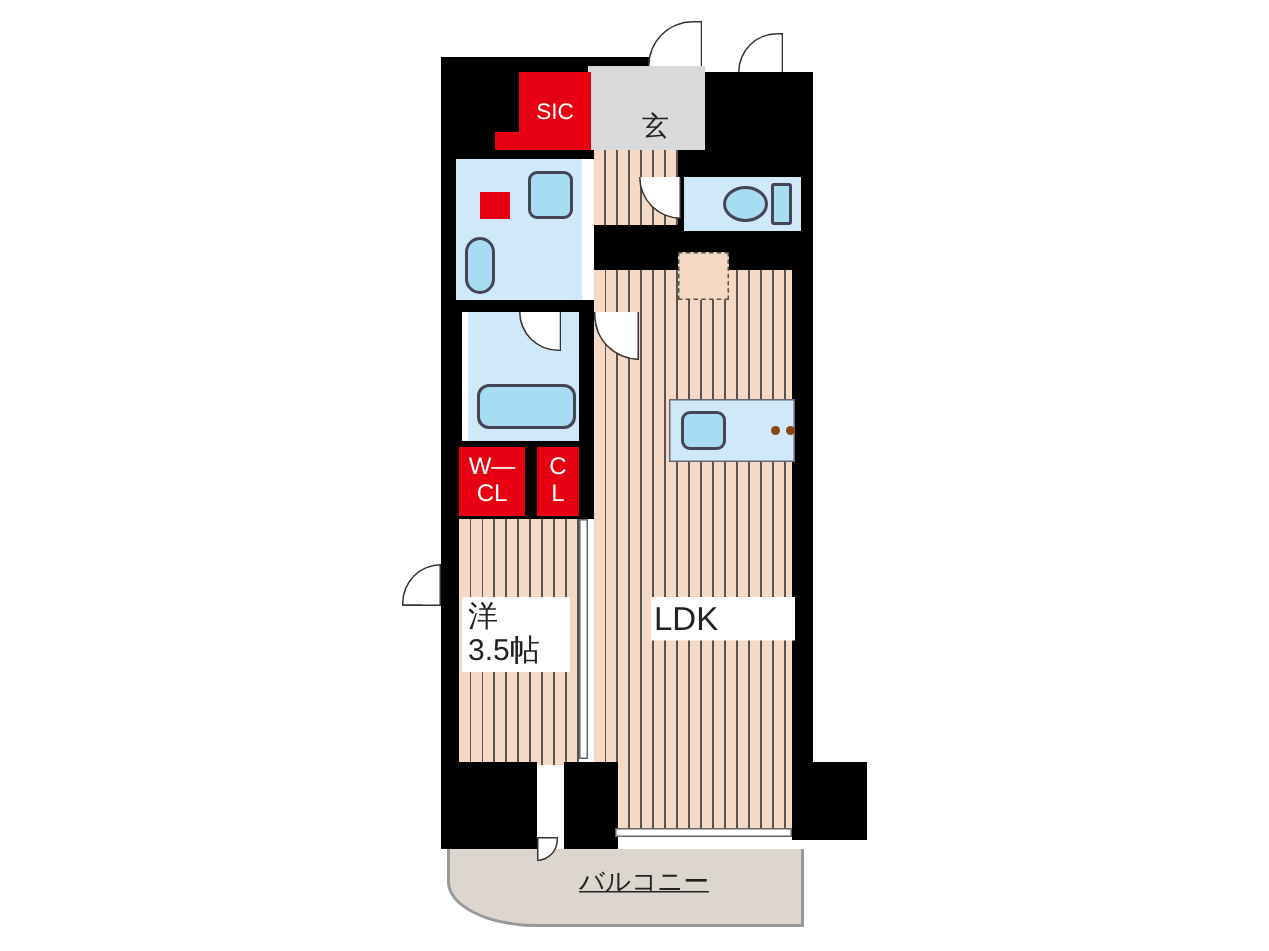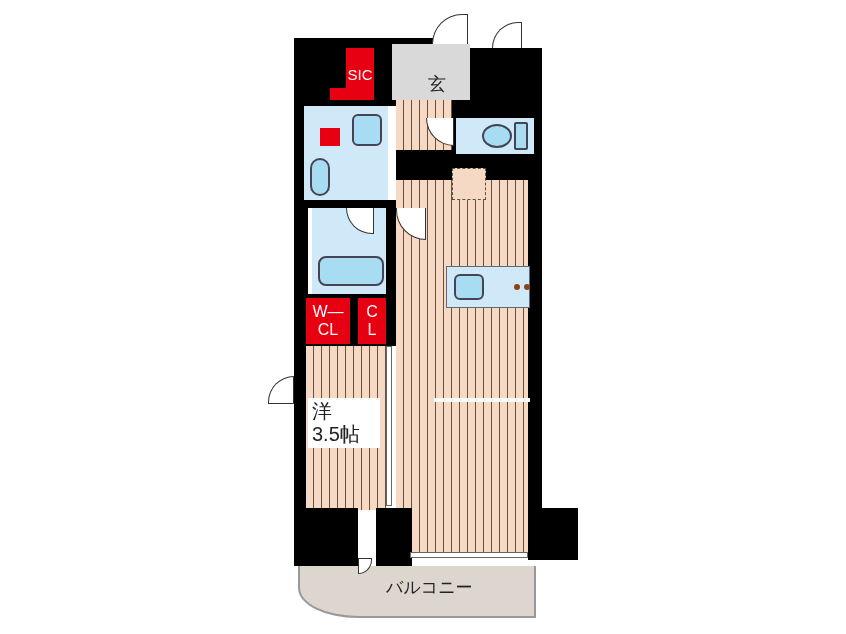--- a/index.html
+++ b/index.html
@@ -25,21 +25,21 @@
 <div class="abs wall" style="left:294px;top:38px;width:14px;height:528px;"></div>
 <div class="abs wall" style="left:294px;top:38px;width:140px;height:62px;"></div>
 <div class="abs wall" style="left:470px;top:48px;width:72px;height:70px;"></div>
 <div class="abs wall" style="left:528px;top:48px;width:14px;height:512px;"></div>
 
 <div class="abs entry" style="left:392px;top:44px;width:78px;height:56px;"></div>
 <div class="abs" style="left:428px;top:72px;font-size:18px;color:#222;">玄</div>
 <div class="abs door" style="left:432px;top:14px;width:36px;height:30px;border-radius:36px 0 0 0;border-bottom:none;"></div>
 <div class="abs door" style="left:492px;top:22px;width:30px;height:26px;border-radius:30px 0 0 0;border-bottom:none;"></div>
 
-<div class="abs closet" style="left:346px;top:48px;width:28px;height:54px;font-size:15px;">
+<div class="abs closet" style="left:346px;top:48px;width:48px;height:54px;font-size:15px;">
   <span>SIC</span>
 </div>
 <div class="abs closet" style="left:330px;top:88px;width:20px;height:14px;"></div>
 
 <div class="abs floor" style="left:396px;top:100px;width:56px;height:110px;"></div>
 
 <div class="abs wall" style="left:304px;top:100px;width:92px;height:6px;"></div>
 <div class="abs wet" style="left:304px;top:106px;width:84px;height:98px;"></div>
 <div class="abs fixture" style="left:352px;top:114px;width:30px;height:32px;"></div>
 <div class="abs fixture" style="left:310px;top:158px;width:20px;height:38px;border-radius:10px;"></div>
@@ -79,22 +79,23 @@
 <div class="abs floor" style="left:396px;top:180px;width:132px;height:372px;"></div>
 <div class="abs" style="left:452px;top:168px;width:34px;height:32px;border:1.5px dashed #554;background:#f6d9c4;"></div>
 <div class="abs door" style="left:396px;top:208px;width:30px;height:32px;border-radius:0 0 0 30px;border-top:none;"></div>
 <div class="abs wet" style="left:446px;top:266px;width:84px;height:42px;border:1px solid #667;"></div>
 <div class="abs fixture" style="left:454px;top:274px;width:30px;height:26px;"></div>
 <div class="abs" style="left:514px;top:284px;width:20px;height:8px;">
   <span class="abs" style="left:0;top:0;width:6px;height:6px;border-radius:50%;background:#8b4513;"></span>
   <span class="abs" style="left:10px;top:0;width:6px;height:6px;border-radius:50%;background:#8b4513;"></span>
 </div>
 <div class="abs label" style="left:434px;top:398px;width:96px;padding:2px 2px;font-size:22px;">
+  <div>LDK</div>
 </div>
 
 <div class="abs wall" style="left:294px;top:508px;width:64px;height:58px;"></div>
 <div class="abs wall" style="left:376px;top:508px;width:36px;height:58px;"></div>
 <div class="abs wall" style="left:528px;top:508px;width:50px;height:52px;"></div>
 <div class="abs" style="left:410px;top:552px;width:118px;height:6px;background:#fff;border:1px solid #666;"></div>
 
 <div class="abs balcony" style="left:298px;top:566px;width:238px;height:52px;border:2px solid #999;border-top:none;border-radius:0 0 0 60px/0 0 0 30px;"></div>
-<div class="abs" style="left:386px;top:576px;font-size:17px;color:#222;">バルコニー</div>
+<div class="abs" style="left:386px;top:576px;font-size:17px;color:#222;text-decoration:underline;">バルコニー</div>
 <div class="abs door" style="left:358px;top:558px;width:14px;height:16px;border-radius:0 0 14px 0;"></div>
 
 </body></html>

